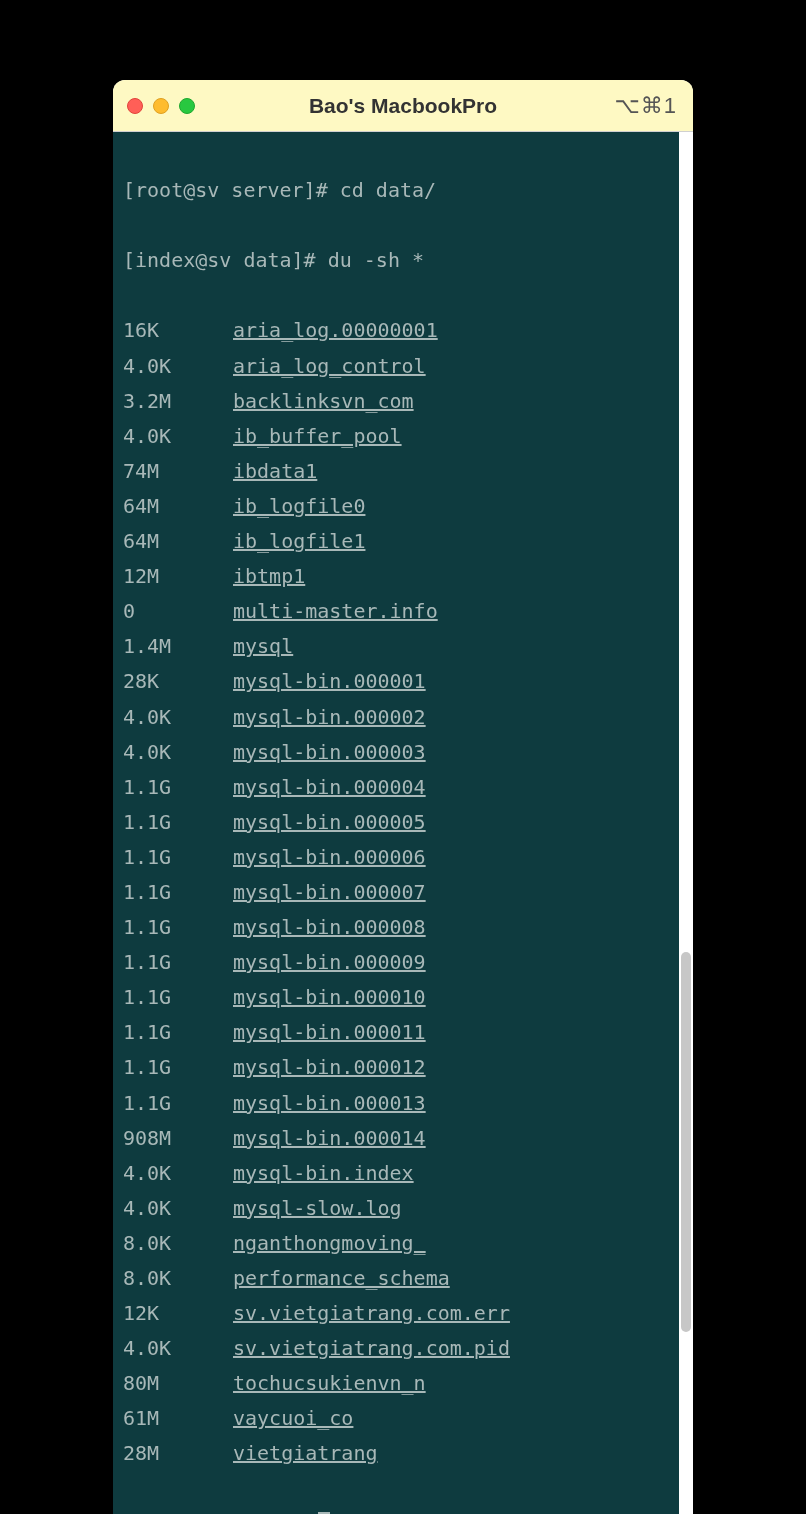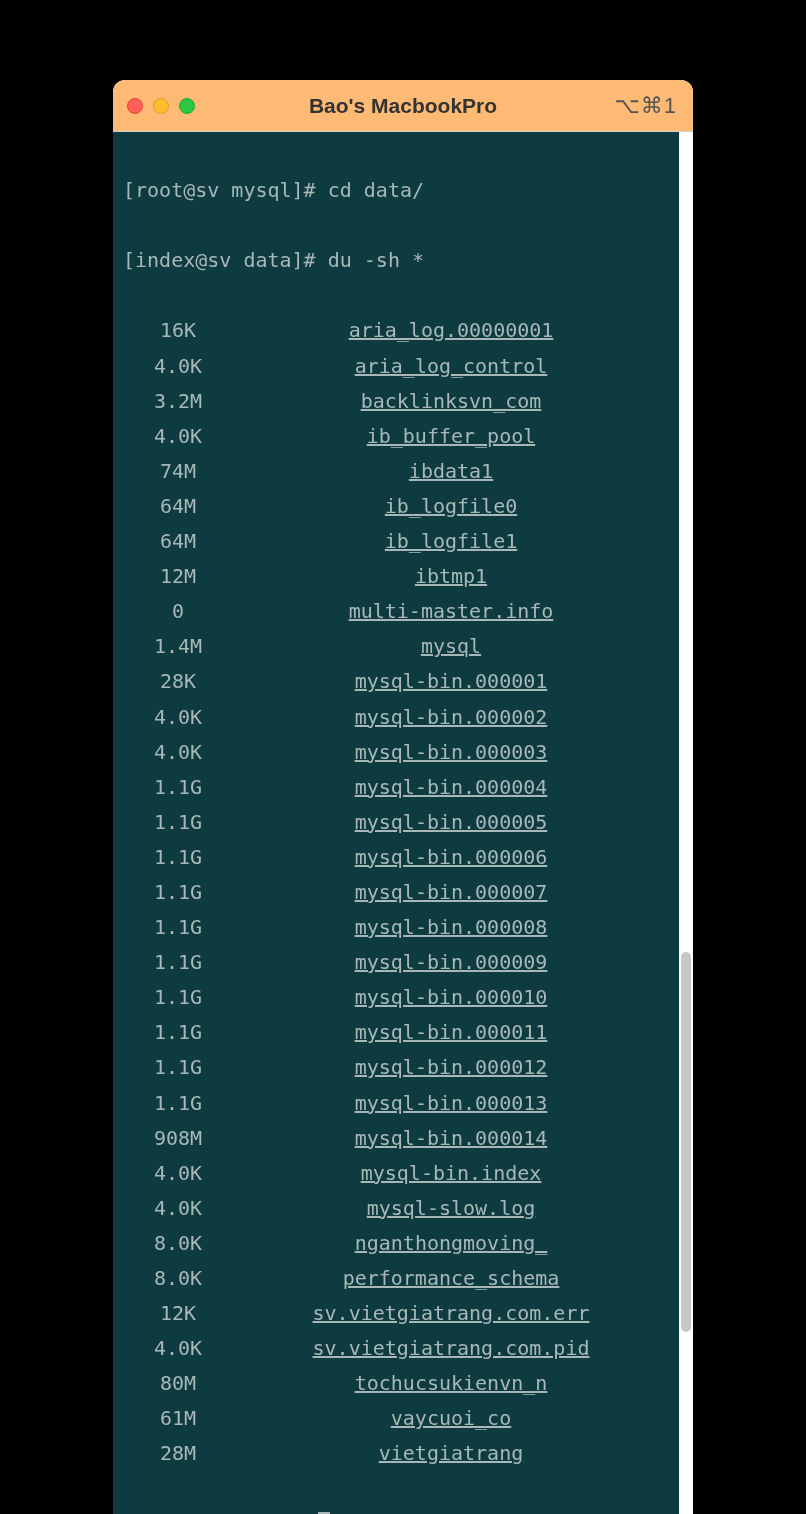--- a/index.html
+++ b/index.html
@@ -14,21 +14,21 @@
     }
     .window {
       width: 580px;
       background: #f0f0f0;
       border-radius: 12px;
       overflow: hidden;
       box-shadow: 0 10px 40px rgba(0,0,0,0.5);
     }
     .titlebar {
       height: 52px;
-      background: #fdba74;
+      background: #fef9c3;
       display: flex;
       align-items: center;
       padding: 0 14px;
       border-bottom: 1px solid #d0d0d0;
       position: relative;
     }
     .traffic-lights {
       display: flex;
       gap: 10px;
     }
@@ -66,21 +66,21 @@
       background: #0e3b3f;
       color: #a8b8b8;
       font-family: "SF Mono", "Menlo", "Consolas", monospace;
       font-size: 20px;
       line-height: 35.1px;
       padding: 6px 10px 10px 10px;
       white-space: pre;
       min-height: 1220px;
     }
     .prompt-line { color: #a8b8b8; }
-    .du-row { display: flex; text-align: center; }
+    .du-row { display: flex; }
     .du-size { width: 110px; flex: 0 0 110px; }
     .du-name { flex: 1; text-decoration: underline; }
     .cursor {
       display: inline-block;
       width: 12px;
       height: 24px;
       background: #a8b8b8;
       vertical-align: text-bottom;
       margin-left: 2px;
     }
@@ -102,20 +102,20 @@
     <div class="traffic-lights">
       <div class="dot red"></div>
       <div class="dot yellow"></div>
       <div class="dot green"></div>
     </div>
     <div class="title">Bao's MacbookPro</div>
     <div class="shortcut">⌥⌘1</div>
   </div>
   <div class="terminal-wrap">
     <div class="terminal">
-<div class="prompt-line">[root@sv mysql]# cd data/</div>
+<div class="prompt-line">[root@sv server]# cd data/</div>
 <div class="prompt-line">[index@sv data]# du -sh *</div>
 <div id="du-output"><div class="du-row"><span class="du-size">16K</span><span class="du-name">aria_log.00000001</span></div><div class="du-row"><span class="du-size">4.0K</span><span class="du-name">aria_log_control</span></div><div class="du-row"><span class="du-size">3.2M</span><span class="du-name">backlinksvn_com</span></div><div class="du-row"><span class="du-size">4.0K</span><span class="du-name">ib_buffer_pool</span></div><div class="du-row"><span class="du-size">74M</span><span class="du-name">ibdata1</span></div><div class="du-row"><span class="du-size">64M</span><span class="du-name">ib_logfile0</span></div><div class="du-row"><span class="du-size">64M</span><span class="du-name">ib_logfile1</span></div><div class="du-row"><span class="du-size">12M</span><span class="du-name">ibtmp1</span></div><div class="du-row"><span class="du-size">0</span><span class="du-name">multi-master.info</span></div><div class="du-row"><span class="du-size">1.4M</span><span class="du-name">mysql</span></div><div class="du-row"><span class="du-size">28K</span><span class="du-name">mysql-bin.000001</span></div><div class="du-row"><span class="du-size">4.0K</span><span class="du-name">mysql-bin.000002</span></div><div class="du-row"><span class="du-size">4.0K</span><span class="du-name">mysql-bin.000003</span></div><div class="du-row"><span class="du-size">1.1G</span><span class="du-name">mysql-bin.000004</span></div><div class="du-row"><span class="du-size">1.1G</span><span class="du-name">mysql-bin.000005</span></div><div class="du-row"><span class="du-size">1.1G</span><span class="du-name">mysql-bin.000006</span></div><div class="du-row"><span class="du-size">1.1G</span><span class="du-name">mysql-bin.000007</span></div><div class="du-row"><span class="du-size">1.1G</span><span class="du-name">mysql-bin.000008</span></div><div class="du-row"><span class="du-size">1.1G</span><span class="du-name">mysql-bin.000009</span></div><div class="du-row"><span class="du-size">1.1G</span><span class="du-name">mysql-bin.000010</span></div><div class="du-row"><span class="du-size">1.1G</span><span class="du-name">mysql-bin.000011</span></div><div class="du-row"><span class="du-size">1.1G</span><span class="du-name">mysql-bin.000012</span></div><div class="du-row"><span class="du-size">1.1G</span><span class="du-name">mysql-bin.000013</span></div><div class="du-row"><span class="du-size">908M</span><span class="du-name">mysql-bin.000014</span></div><div class="du-row"><span class="du-size">4.0K</span><span class="du-name">mysql-bin.index</span></div><div class="du-row"><span class="du-size">4.0K</span><span class="du-name">mysql-slow.log</span></div><div class="du-row"><span class="du-size">8.0K</span><span class="du-name">nganthongmoving_</span></div><div class="du-row"><span class="du-size">8.0K</span><span class="du-name">performance_schema</span></div><div class="du-row"><span class="du-size">12K</span><span class="du-name">sv.vietgiatrang.com.err</span></div><div class="du-row"><span class="du-size">4.0K</span><span class="du-name">sv.vietgiatrang.com.pid</span></div><div class="du-row"><span class="du-size">80M</span><span class="du-name">tochucsukienvn_n</span></div><div class="du-row"><span class="du-size">61M</span><span class="du-name">vaycuoi_co</span></div><div class="du-row"><span class="du-size">28M</span><span class="du-name">vietgiatrang</span></div></div>
 <div class="prompt-line"><span>[root@sv data]# </span><span class="cursor"></span></div>
     </div>
     <div class="scrollbar"></div>
   </div>
 </div>
 
 </body></html>

